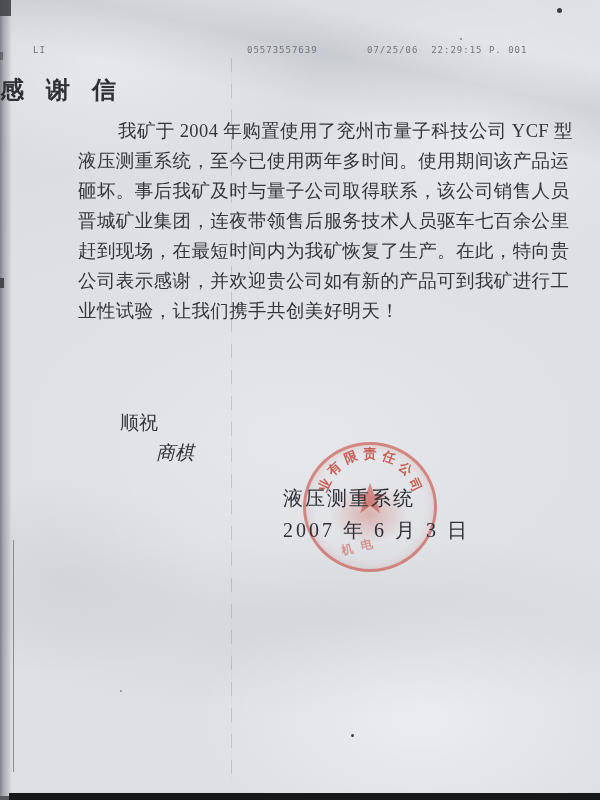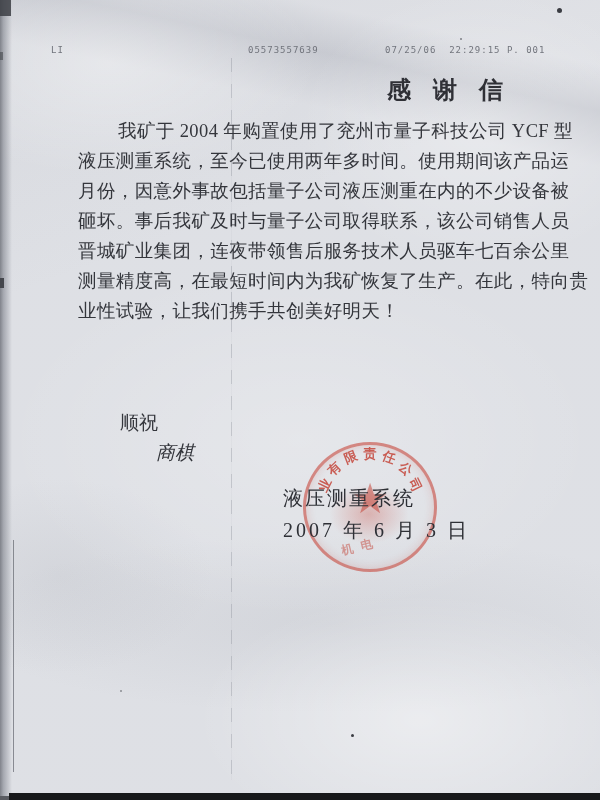--- a/index.html
+++ b/index.html
@@ -23,26 +23,26 @@
   .corner-mark{position:absolute;left:0;top:0;width:11px;height:16px;background:#3c3e44;opacity:.85;}
   .edge-dash{position:absolute;background:#45474d;}
   .bottom-bar{position:absolute;left:9px;bottom:0;width:591px;height:7px;background:#17181a;}
   .bottom-corner{position:absolute;left:0;bottom:0;width:9px;height:4px;background:#5a5c62;}
   .vline-bl{position:absolute;left:13px;top:540px;width:1px;height:232px;background:#6b6e75;opacity:.75;}
   .fold-center{position:absolute;left:231px;top:58px;width:1px;height:722px;
     background:repeating-linear-gradient(180deg, rgba(108,113,125,.28) 0 14px, rgba(108,113,125,.05) 14px 26px);}
   .speck{position:absolute;background:#3a3c42;border-radius:50%;}
   
   .fax{position:absolute;top:45px;font-family:"DejaVu Sans Mono","Liberation Mono",monospace;
-    font-size:9px;color:#71747c;letter-spacing:1px;white-space:pre;margin-left:18px;}
+    font-size:9px;color:#71747c;letter-spacing:1px;white-space:pre;}
   .fax-id{left:33px;}
-  .fax-num{left:230px;}
+  .fax-num{left:247px;}
   .fax-time{left:367px;}
   
-  .title{position:absolute;left:0;top:74px;width:511px;text-align:right;
+  .title{position:absolute;left:0;top:74px;width:511px;text-align:left;
     font-size:24px;font-weight:bold;color:#2f3036;letter-spacing:8px;}
   .body{position:absolute;left:78px;top:116px;width:452px;color:#34363c;
     font-size:18.5px;line-height:30px;letter-spacing:.4px;}
   .bline{white-space:nowrap;}
   .bline.indent{padding-left:40px;text-align:center;}
   .closing-wish{position:absolute;left:120px;top:410px;font-size:19px;color:#34363c;}
   .closing-regards{position:absolute;left:156px;top:440px;font-size:19px;color:#34363c;font-style:italic;}
   .sig-org{position:absolute;left:283px;top:485px;font-size:20px;color:#2e3036;letter-spacing:2px;}
   .sig-date{position:absolute;left:283px;top:517px;font-size:20px;color:#2e3036;letter-spacing:3px;}
   
@@ -87,24 +87,24 @@
 
   <div class="fax fax-id">LI</div>
   <div class="fax fax-num">05573557639</div>
   <div class="fax fax-time">07/25/06  22:29:15 P. 001</div>
 
   <div class="title">感 谢 信</div>
 
   <div class="body">
     <div class="bline indent">我矿于 2004 年购置使用了兖州市量子科技公司 YCF 型</div>
     <div class="bline">液压测重系统，至今已使用两年多时间。使用期间该产品运</div>
-    <div class="bline">月份，因意外事故包括量子公司液压测重在内的不少设备被</div>
     <div class="bline">砸坏。事后我矿及时与量子公司取得联系，该公司销售人员</div>
     <div class="bline">晋城矿业集团，连夜带领售后服务技术人员驱车七百余公里</div>
-    <div class="bline">测量精度高，在最短时间内为我矿恢复了生产。在此，特向贵</div>
+    <div class="bline">赶到现场，在最短时间内为我矿恢复了生产。在此，特向贵</div>
+    <div class="bline">公司表示感谢，并欢迎贵公司如有新的产品可到我矿进行工</div>
     <div class="bline">业性试验，让我们携手共创美好明天！</div>
   </div>
 
   <div class="closing-wish">顺祝</div>
   <div class="closing-regards">商棋</div>
 
   <div class="stamp">
     <div class="stamp-smudge"></div>
     <div class="stamp-ring"></div>
     <div class="arc">

